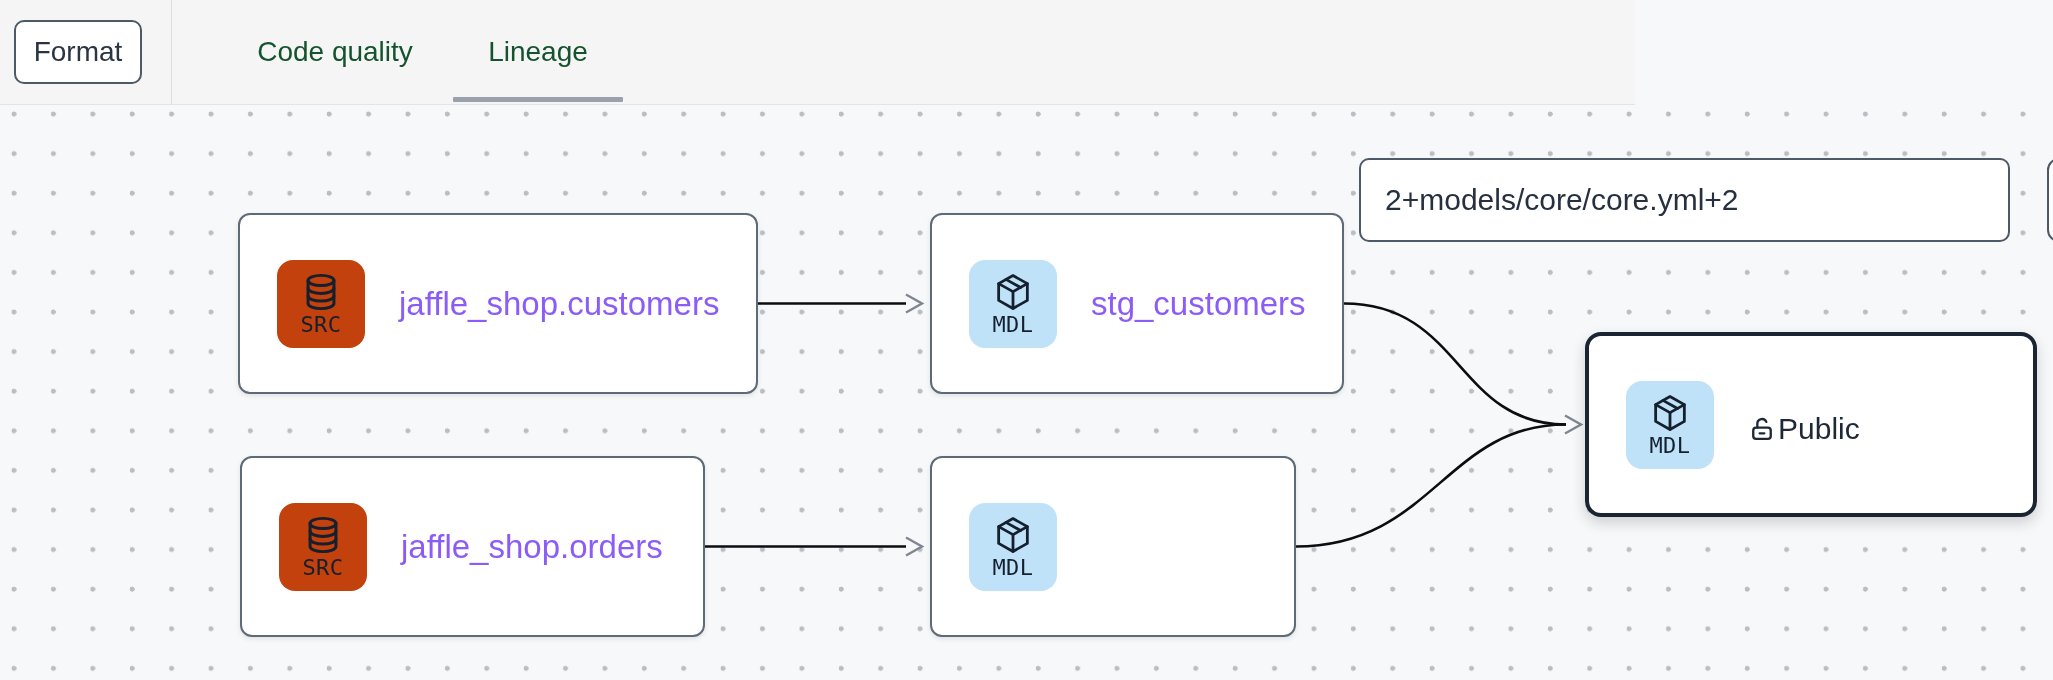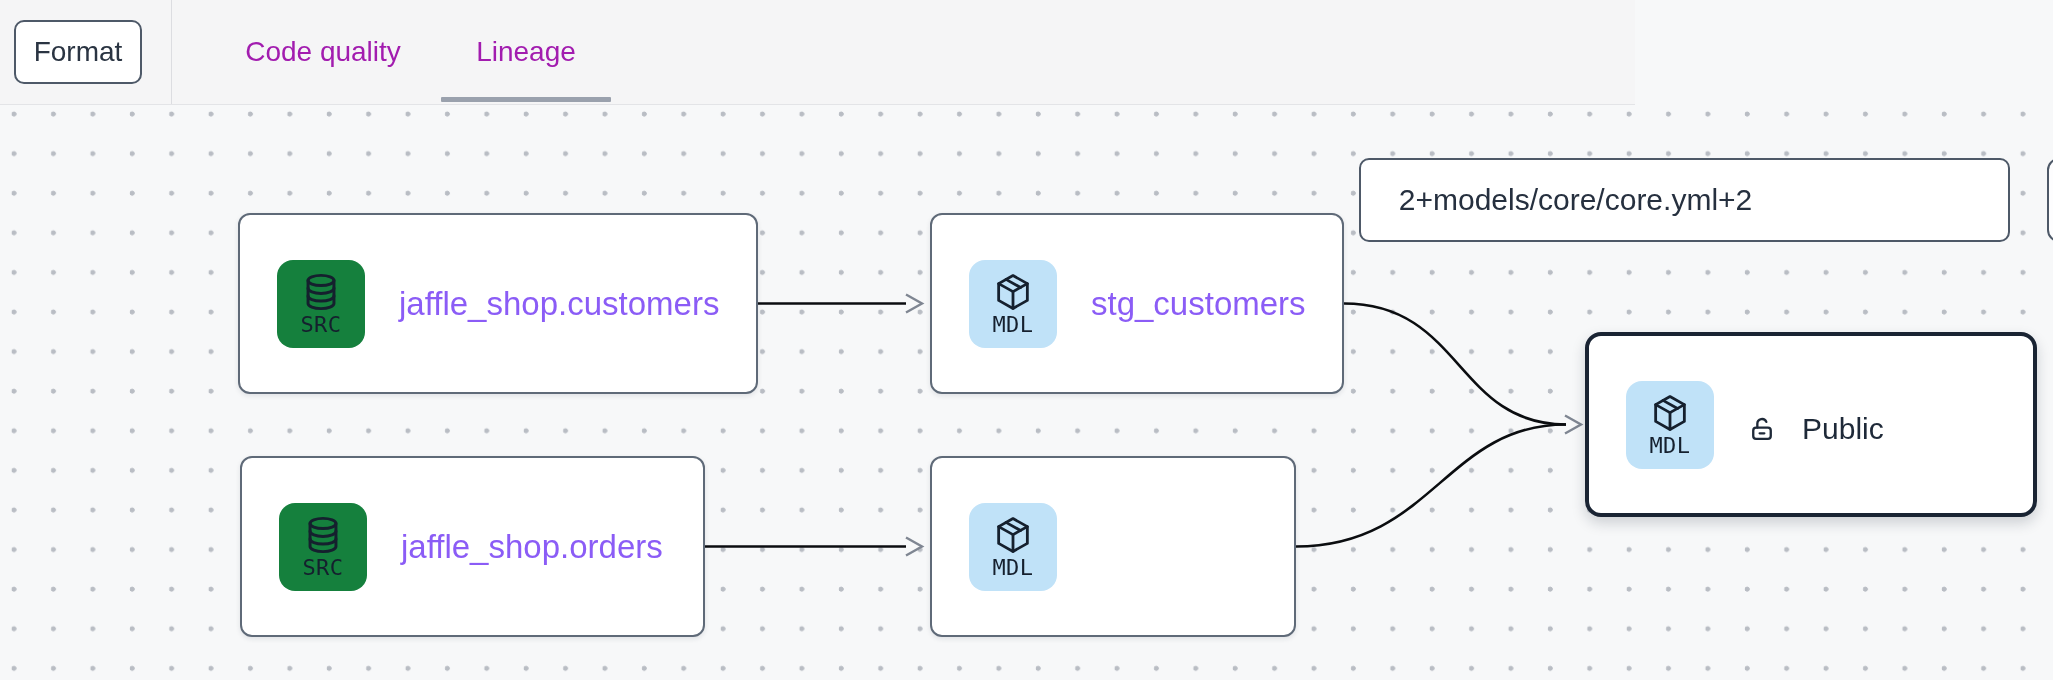--- a/index.html
+++ b/index.html
@@ -20,21 +20,21 @@
     position:absolute; left:14px; top:20px; width:128px; height:64px;
     background:#ffffff; border:2px solid #4e5968; border-radius:10px;
     font-family:inherit; font-size:28px; color:#2a3442; cursor:pointer;
   }
   .header-divider {
     position:absolute; left:171px; top:0; width:1px; height:104px; background:#dcdde1;
   }
   .tab {
     position:absolute; top:0; height:104px;
     display:flex; align-items:center; justify-content:center;
-    font-size:28px; color:#a21caf; cursor:pointer;
+    font-size:28px; color:#14532d; cursor:pointer;margin-left:12px;
   }
   .tab-quality { left:245px; width:156px; }
   .tab-lineage { left:441px; width:170px; }
   .tab-underline {
     position:absolute; left:0; right:0; bottom:2px; height:5px;
     background:#9aa1ad; border-radius:1px;
   }
 
   
   .canvas {
@@ -63,42 +63,42 @@
   .node-customers    { left:238px;  top:213px; width:520px; height:181px; }
   .node-stgcustomers { left:930px;  top:213px; width:414px; height:181px; }
   .node-orders       { left:240px;  top:456px; width:465px; height:181px; }
   .node-stgorders    { left:930px;  top:456px; width:366px; height:181px; }
   .node-fct          { left:1585px; top:332px; width:452px; height:185px; }
 
   .badge {
     width:88px; height:88px; border-radius:16px; flex:0 0 auto;
     display:flex; flex-direction:column; align-items:center; justify-content:center;
   }
-  .badge-src { background:#15803d; }
+  .badge-src { background:#c2410c; }
   .badge-mdl { background:#c0e2f8; }
   .badge svg { width:42px; height:42px; display:block; }
   .badge-label {
     font-family:"DejaVu Sans Mono", monospace;
     font-size:22px; line-height:24px; color:#15202e; letter-spacing:0.5px;
   }
   .node-label { font-size:33px; color:#8b5cf6; white-space:nowrap; }
   .node-title { font-size:34px; color:#1e2938; white-space:nowrap; }
-  .access-row { display:flex; align-items:center; gap:26px; margin-top:9px; }
+  .access-row { display:flex; align-items:center; gap:2px; margin-top:9px; }
   .access-row svg { width:28px; height:28px; }
   .access-label { font-size:30px; color:#1e2938; }
 
   
   .graph-controls {
     position:absolute; left:1359px; top:158px; height:84px; width:651px;
     display:flex; border:2px solid #4e5968; border-radius:10px;
     overflow:hidden; background:#ffffff; z-index:5;
   }
   .selector-input {
     width:419px; height:100%; border:none; outline:none; background:transparent;
-    font-family:inherit; font-size:30px; color:#26303f; padding:0 14px 0 24px;text-align:center;
+    font-family:inherit; font-size:30px; color:#26303f; padding:0 14px 0 24px;
   }
   .update-btn {
     flex:1; background:#f1f1f3; border:none; border-left:2px solid #4e5968;
     font-family:inherit; font-size:30px; color:#4a5462; cursor:pointer;
   }
   .clipped-btn {
     position:absolute; left:2047px; top:158px; width:40px; height:84px;
     background:#fdfdfe; border:2px solid #4e5968; border-radius:12px; z-index:5;
     cursor:pointer;
   }

